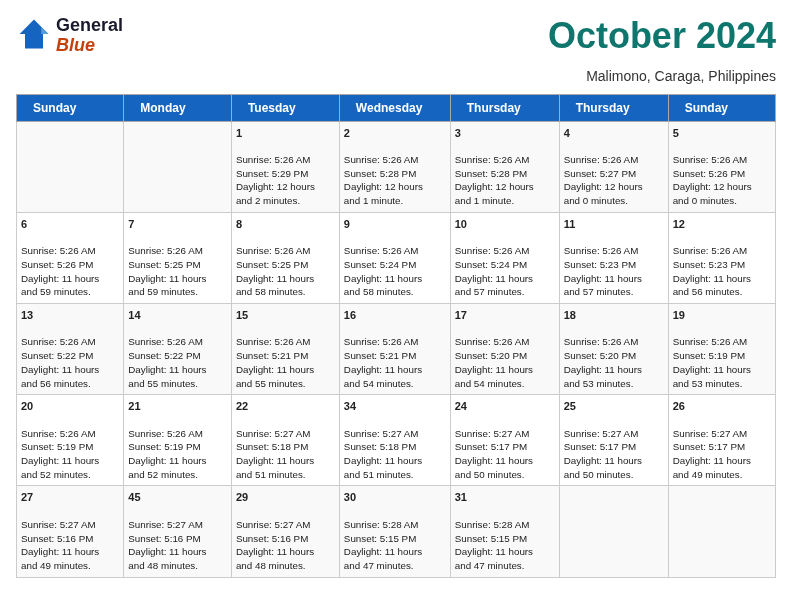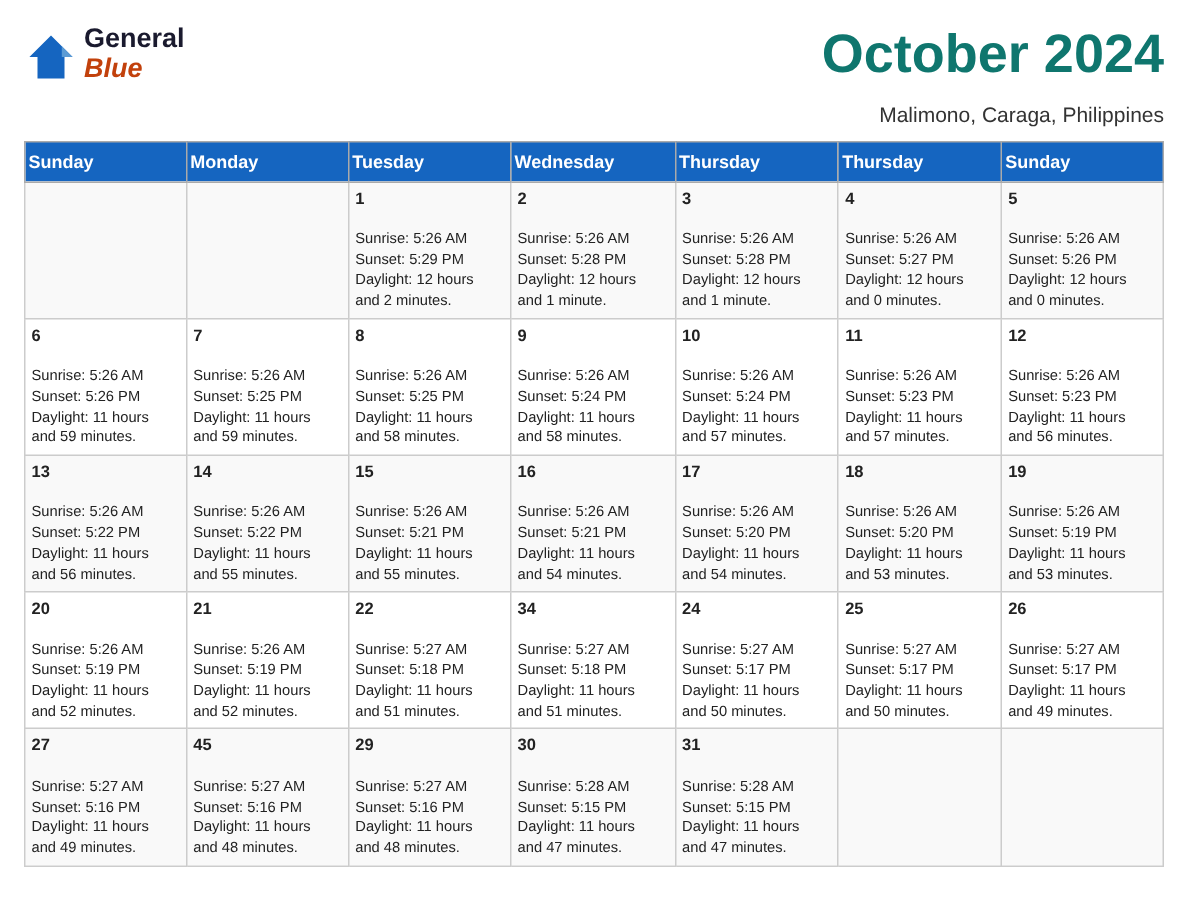--- a/index.html
+++ b/index.html
@@ -11,21 +11,21 @@
       padding: 16px;
     }
     .header {
       display: flex;
       justify-content: space-between;
       align-items: flex-start;
       margin-bottom: 10px;
     }
     .logo {
       display: flex;
-      align-items: flex-end;
+      align-items: flex-start;
       gap: 4px;
     }
     .logo-text {
       font-size: 18px;
       font-weight: bold;
       color: #1a1a2e;
       line-height: 1.1;
     }
     .logo-blue { color: #c2410c; font-style: italic; }
     .logo-icon {
@@ -47,21 +47,21 @@
       margin-top: 12px;
     }
     table {
       width: 100%;
       border-collapse: collapse;
       font-size: 10.5px;
     }
     thead tr th {
       background-color: #1565c0;
       color: #fff;
-      padding: 6px 2px;
+      padding: 6px 16px;
       text-align: left;
       font-size: 12px;
       font-weight: bold;
       border: 1px solid #aaa;
     }
     tbody tr td {
       border: 1px solid #ccc;
       padding: 4px 4px;
       vertical-align: top;
       width: 113px;

